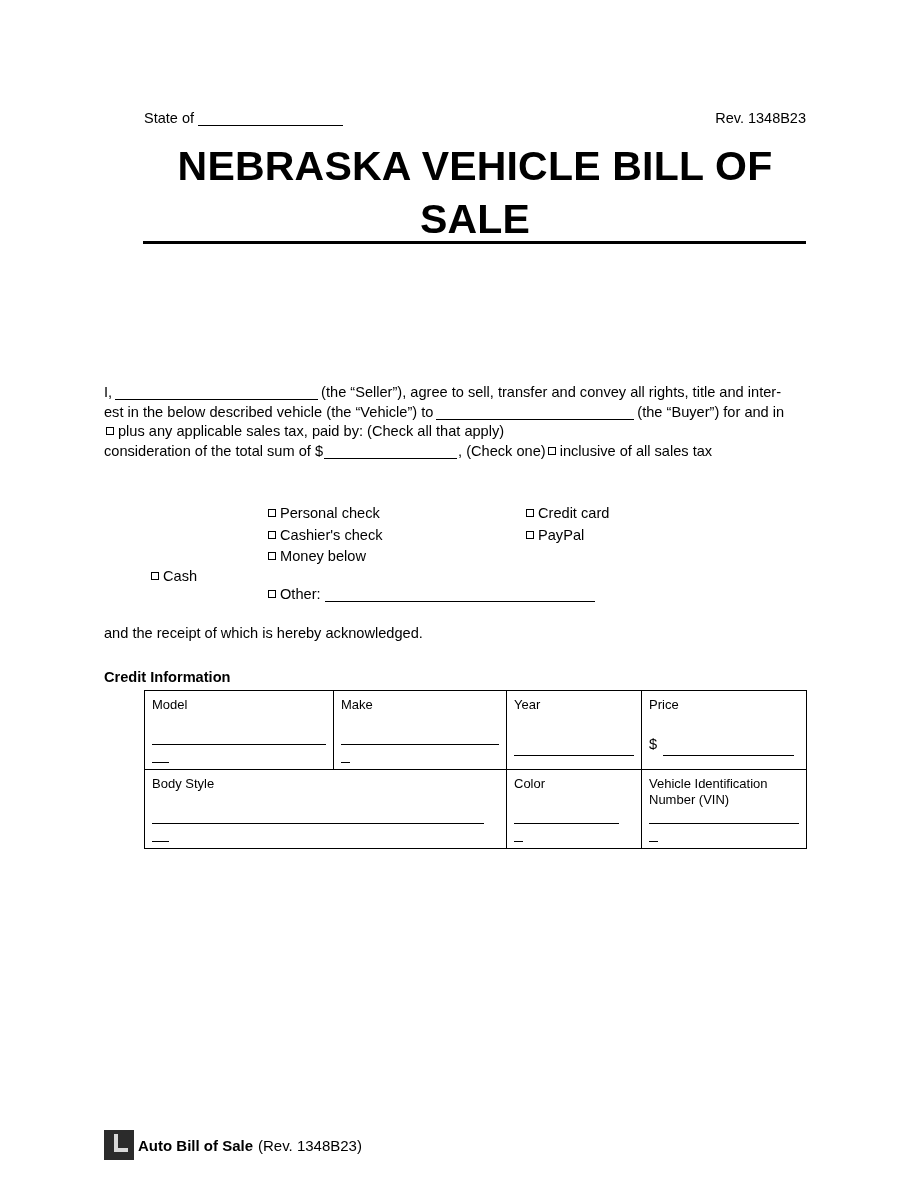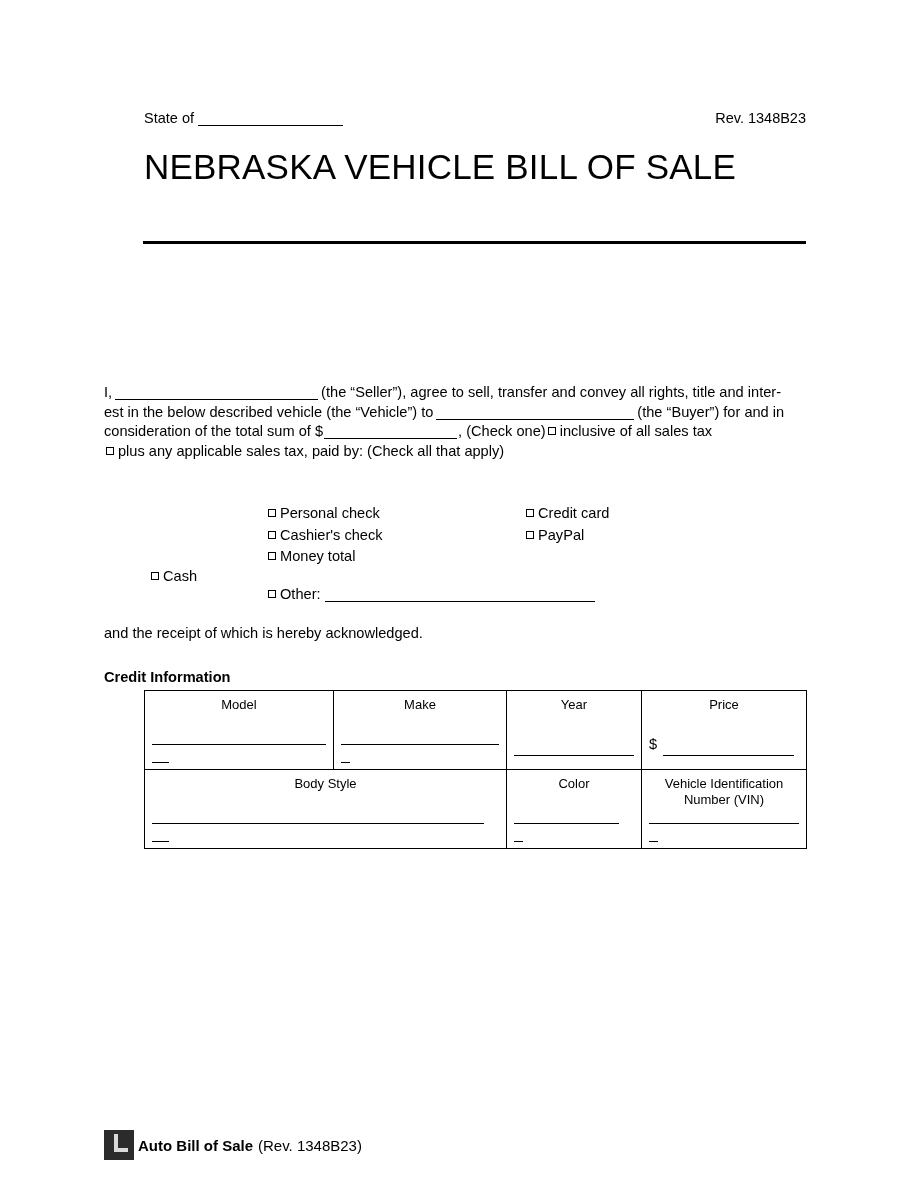--- a/index.html
+++ b/index.html
@@ -47,23 +47,23 @@
   .rev-label {
     white-space: nowrap;
     font-size: 14.5px;
   }
 
   .doc-title {
     position: absolute;
     left: 144px;
     top: 140px;
     width: 662px;
-    text-align: left;
-    font-size: 35px;
-    font-weight: normal;
+    text-align: center;
+    font-size: 41px;
+    font-weight: bold;
     line-height: 53px;
     letter-spacing: 0.2px;
   }
 
   .title-rule {
     position: absolute;
     left: 143px;
     top: 241px;
     width: 663px;
     height: 3px;
@@ -173,21 +173,20 @@
     border-collapse: collapse;
     table-layout: fixed;
   }
   .veh-table td {
     border: 1.6px solid #000;
     vertical-align: top;
     padding: 6px 7px 10px 7px;
     height: 79px;
     position: relative;
     box-sizing: border-box;
-    text-align: center;
   }
   .cell-label {
     font-size: 13px;
     line-height: 16px;
     display: block;
   }
   .fill-line {
     position: absolute;
     left: 7px;
     right: 7px;
@@ -274,41 +273,41 @@
   <div class="title-rule"></div>
 
   <div class="body-para">
     <span class="ln">
       <span>I,</span><span class="blank blank-seller"></span><span>(the “Seller”), agree to sell, transfer and convey all rights, title and inter-</span>
     </span>
     <span class="ln">
       <span>est in the below described vehicle (the “Vehicle”) to</span><span class="blank blank-buyer"></span><span>(the “Buyer”) for and in</span>
     </span>
     <span class="ln">
-      <span>consideration of the total sum of $</span><span class="blank blank-sum"></span><span>, (Check one)</span><span class="cbx"></span><span>inclusive of all sales tax</span>
+      <span class="cbx"></span><span>plus any applicable sales tax, paid by: (Check all that apply)</span>
     </span>
     <span class="ln">
-      <span class="cbx"></span><span>plus any applicable sales tax, paid by: (Check all that apply)</span>
+      <span>consideration of the total sum of $</span><span class="blank blank-sum"></span><span>, (Check one)</span><span class="cbx"></span><span>inclusive of all sales tax</span>
     </span>
   </div>
 
   <div class="pay-block">
     <div class="pay-cash">
       <span class="cbx"></span><span>Cash</span>
     </div>
 
     <div class="pay-col-a">
       <div class="pay-item">
         <span class="cbx"></span><span>Personal check</span>
       </div>
       <div class="pay-item">
         <span class="cbx"></span><span>Cashier's check</span>
       </div>
       <div class="pay-item">
-        <span class="cbx"></span><span>Money total</span>
+        <span class="cbx"></span><span>Money below</span>
       </div>
     </div>
 
     <div class="pay-col-b">
       <div class="pay-item">
         <span class="cbx"></span><span>Credit card</span>
       </div>
       <div class="pay-item">
         <span class="cbx"></span><span>PayPal</span>
       </div>

